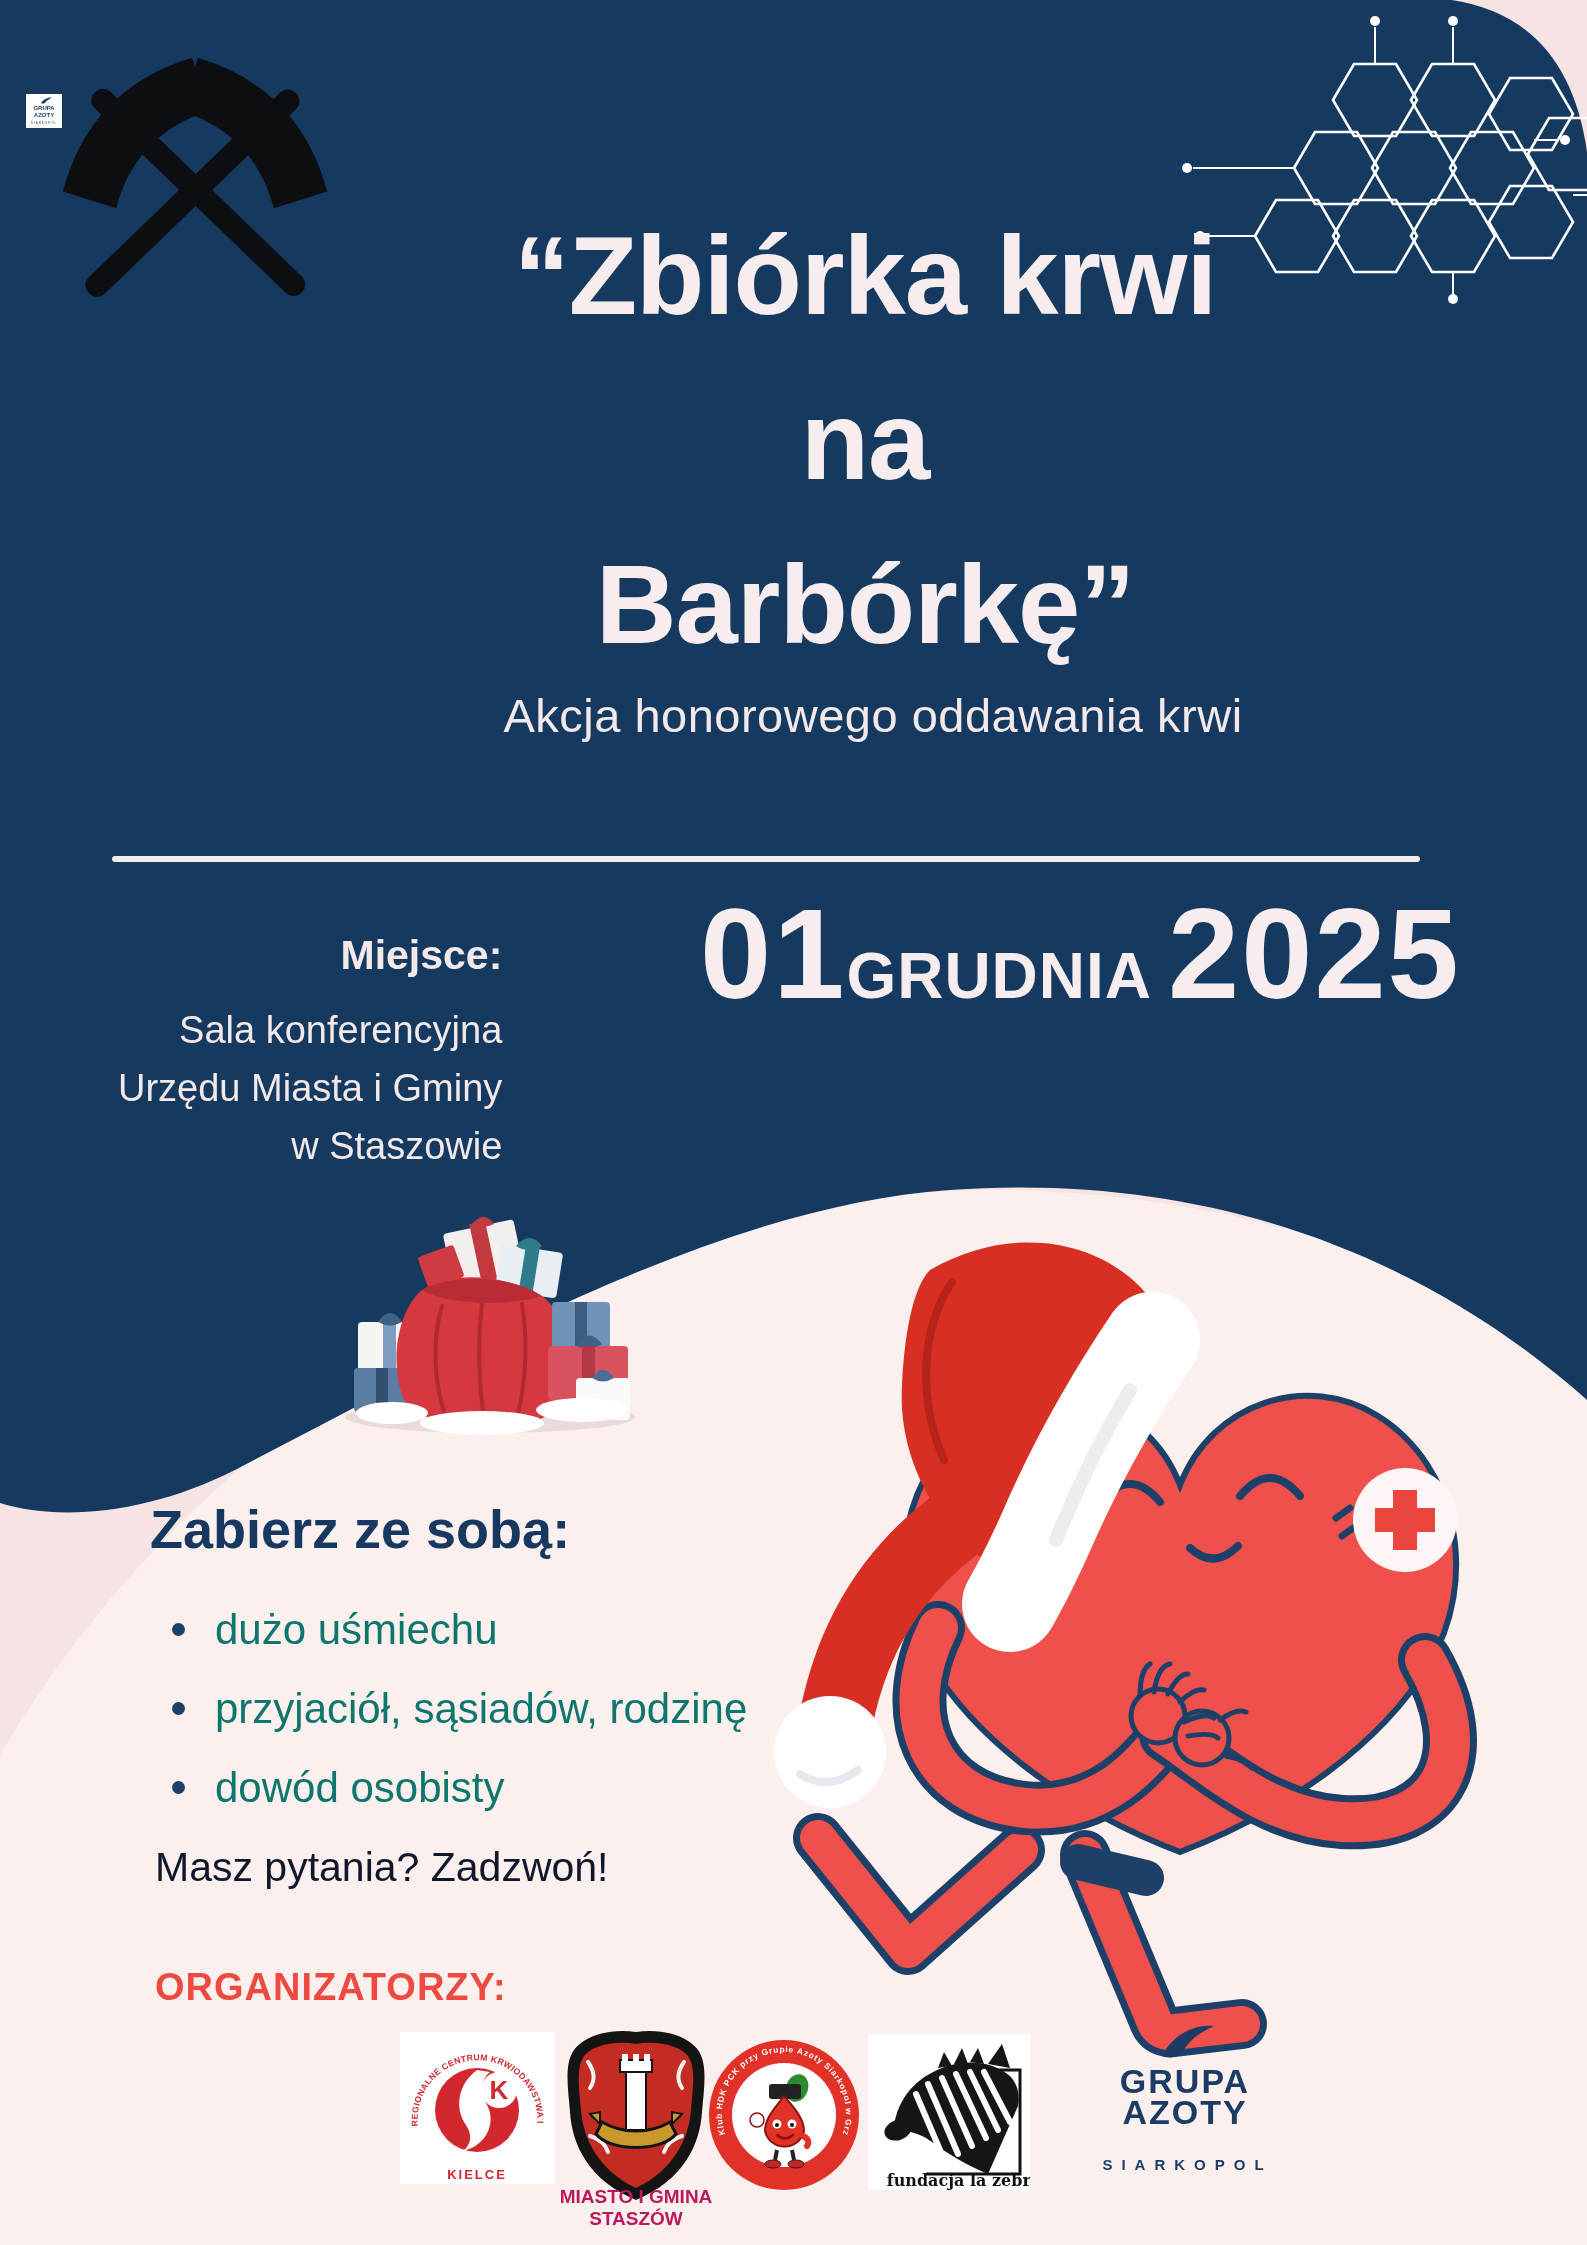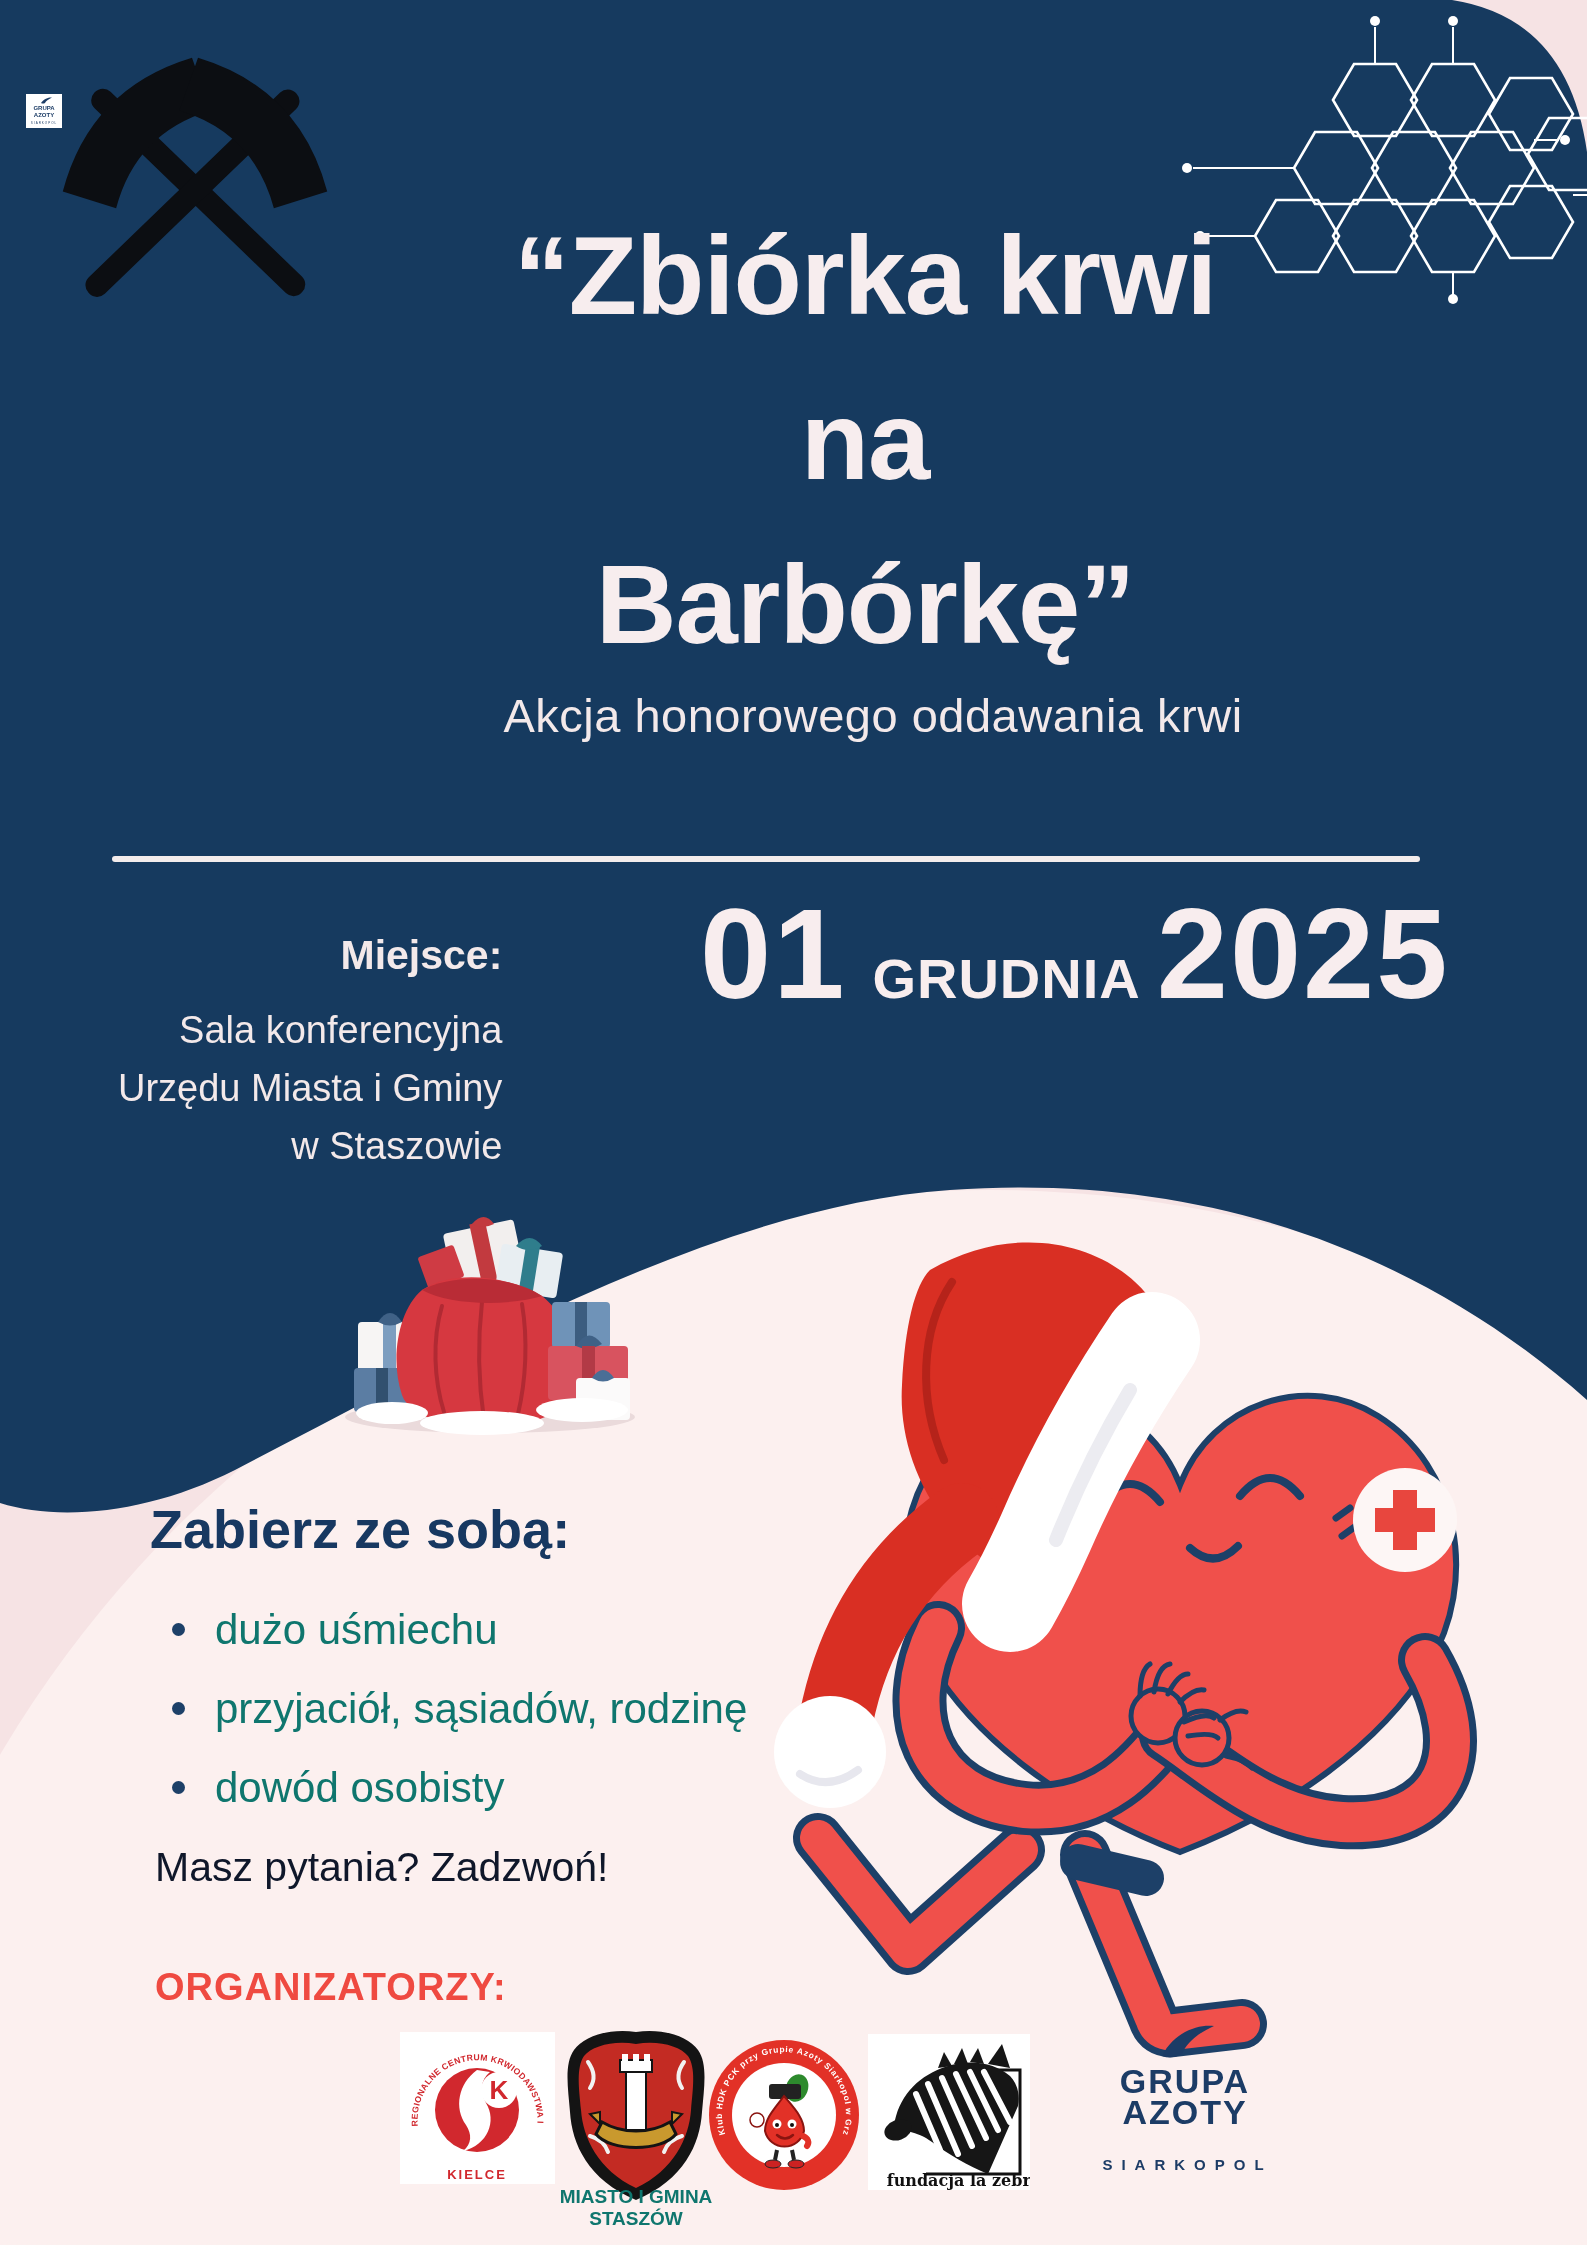--- a/index.html
+++ b/index.html
@@ -16,31 +16,31 @@
   }
   .subtitle{
     left:153px;top:688px;width:1440px;text-align:center;color:#f3e9ea;
     font-weight:400;font-size:47px;letter-spacing:.5px;
   }
   .rule{left:112px;top:856px;width:1308px;height:6px;background:#f3ecec;border-radius:3px;}
   .place{left:118px;top:924px;color:#f3e9ea;font-size:38px;line-height:1.53;text-align:right;}
   .place .label{font-weight:bold;font-size:41px;margin-bottom:14px;}
   .date-row{left:700px;top:880px;display:flex;align-items:baseline;color:#f8edee;font-weight:bold;}
   .date-day{font-size:128px;letter-spacing:2px;}
-  .date-month{font-size:56px;letter-spacing:1px;margin-left:26px;}
+  .date-month{font-size:64px;letter-spacing:1px;}
   .date-year{font-size:128px;letter-spacing:2px;margin-left:16px;}
   .bring-heading{left:150px;top:1498px;color:#173861;font-weight:bold;font-size:54px;}
   .bring-list{left:172px;top:1606px;list-style:none;margin:0;padding:0;color:#0f766e;font-size:42px;}
   .bring-list li{display:flex;align-items:flex-start;margin-bottom:31px;}
   .bring-list .dot{width:13px;height:13px;border-radius:50%;background:#1d4068;margin:17px 30px 0 0;flex:none;}
   .contact{left:155px;top:1840px;color:#0f172a;font-size:41px;line-height:1.33;}
   .org-heading{left:155px;top:1966px;color:#ef4a41;font-weight:bold;font-size:38px;letter-spacing:1px;}
   
   .logo-box{background:#fff;}
-  .staszow-caption{left:548px;top:2186px;width:176px;text-align:center;color:#0f766e;
+  .staszow-caption{left:548px;top:2186px;width:176px;text-align:center;color:#be185d;
     font-weight:bold;font-size:19px;line-height:1.18;}
   .azoty-logo{left:1090px;top:2022px;width:190px;text-align:center;color:#1c3c66;}
   .azoty-logo .big{font-weight:bold;font-size:34px;letter-spacing:2px;line-height:.92;}
   .azoty-logo .small{font-weight:bold;font-size:15px;letter-spacing:9px;margin-top:27px;margin-left:5px;}
   .azoty-swoosh{margin:0 auto 4px auto;}
 </style>
 </head>
 <body>
 
 <div class="poster">

